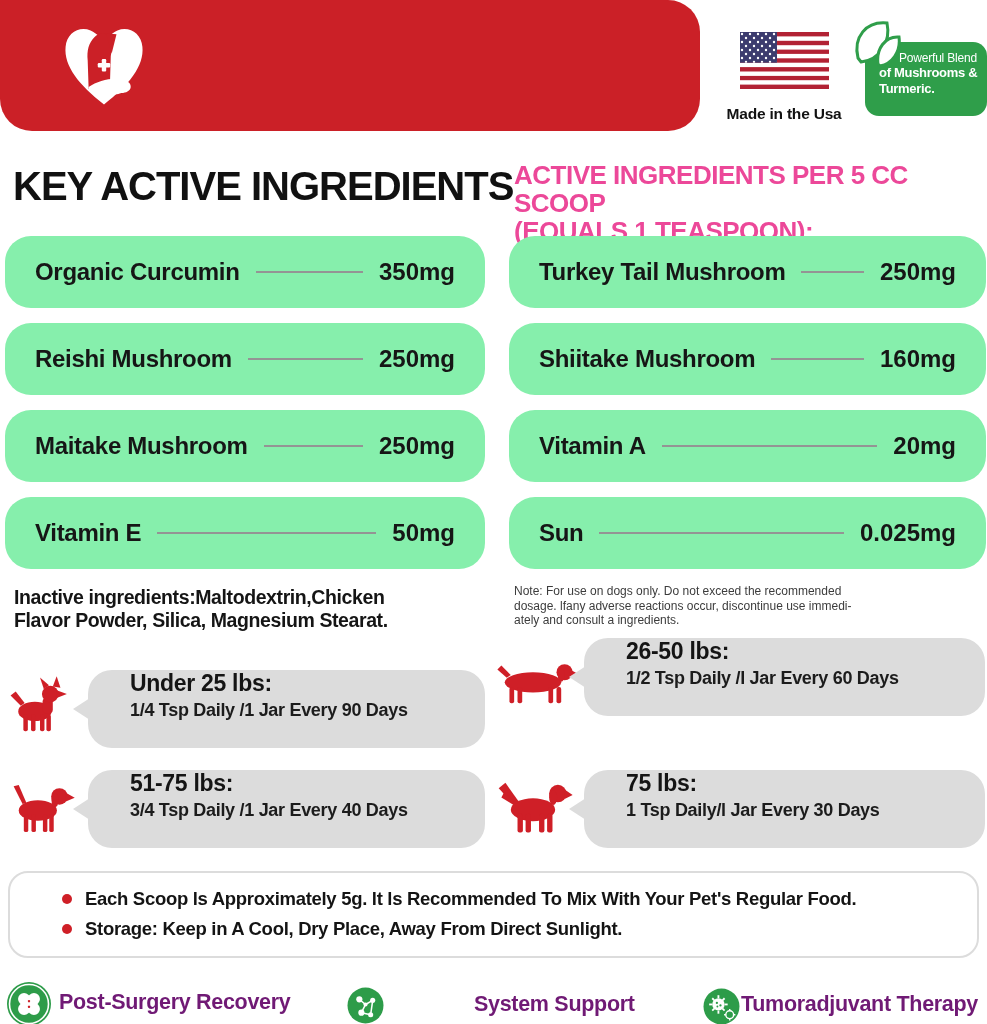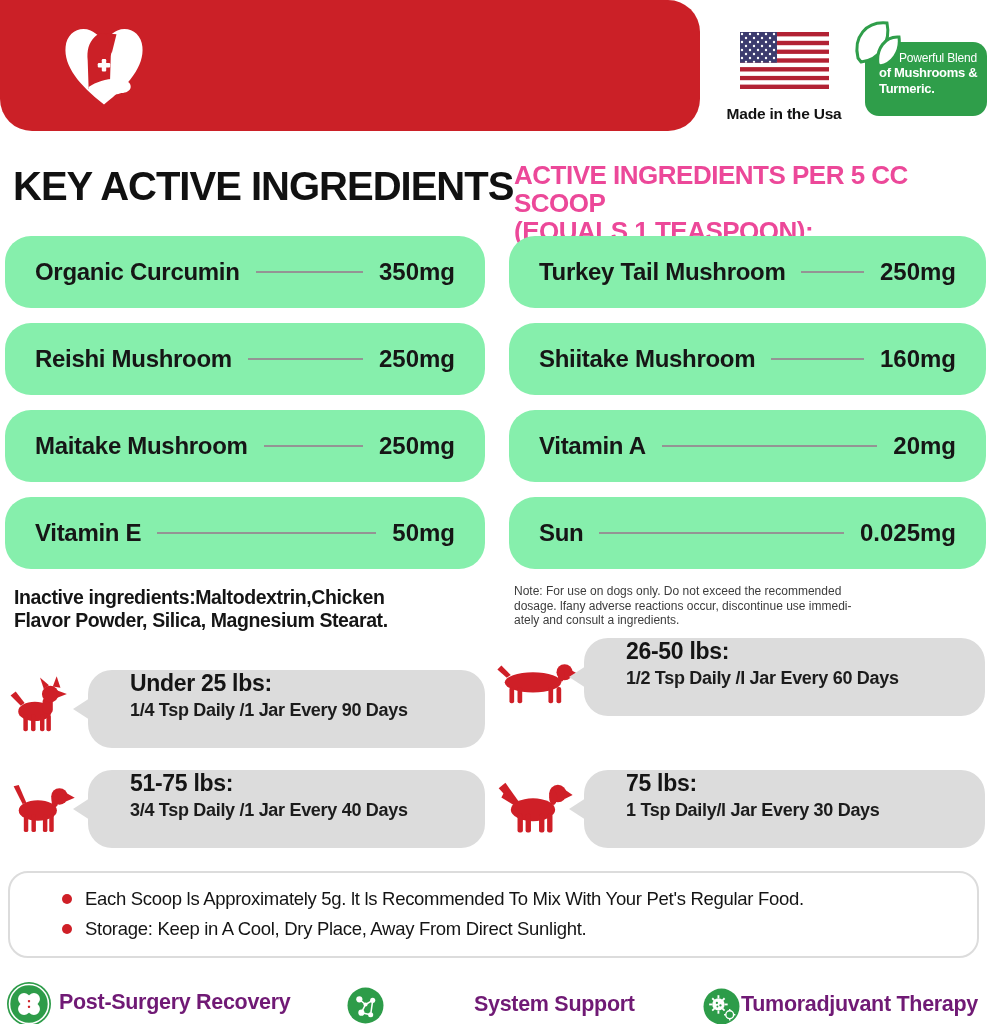--- a/index.html
+++ b/index.html
@@ -53,21 +53,21 @@
           border-right:17px solid #dcdcdc;}
   .bt{font-size:23px;font-weight:bold;letter-spacing:-0.3px;color:#141414;}
   .bs{font-size:18px;font-weight:bold;letter-spacing:-0.3px;color:#1c1c1c;margin-top:3px;}
 
   
   .storage{position:absolute;left:8px;top:871px;width:971px;height:87px;background:#fff;
            border:2px solid #dcdcdc;border-radius:20px;box-sizing:border-box;
            padding:15px 0 0 52px;}
   .s-item{display:flex;align-items:center;margin-bottom:8px;}
   .s-dot{width:10px;height:10px;border-radius:50%;background:#cf1f27;margin-right:13px;flex:none;}
-  .s-text{font-size:18.5px;font-weight:normal;letter-spacing:-0.3px;color:#141414;white-space:nowrap;}
+  .s-text{font-size:18.5px;font-weight:bold;letter-spacing:-0.3px;color:#141414;white-space:nowrap;}
 
   
   .benefit-icon{position:absolute;}
   .benefit-label{position:absolute;font-size:21.5px;font-weight:bold;letter-spacing:-0.3px;
                  color:#701a75;white-space:nowrap;}
 </style>
 </head>
 <body>
 
 <div class="page">

